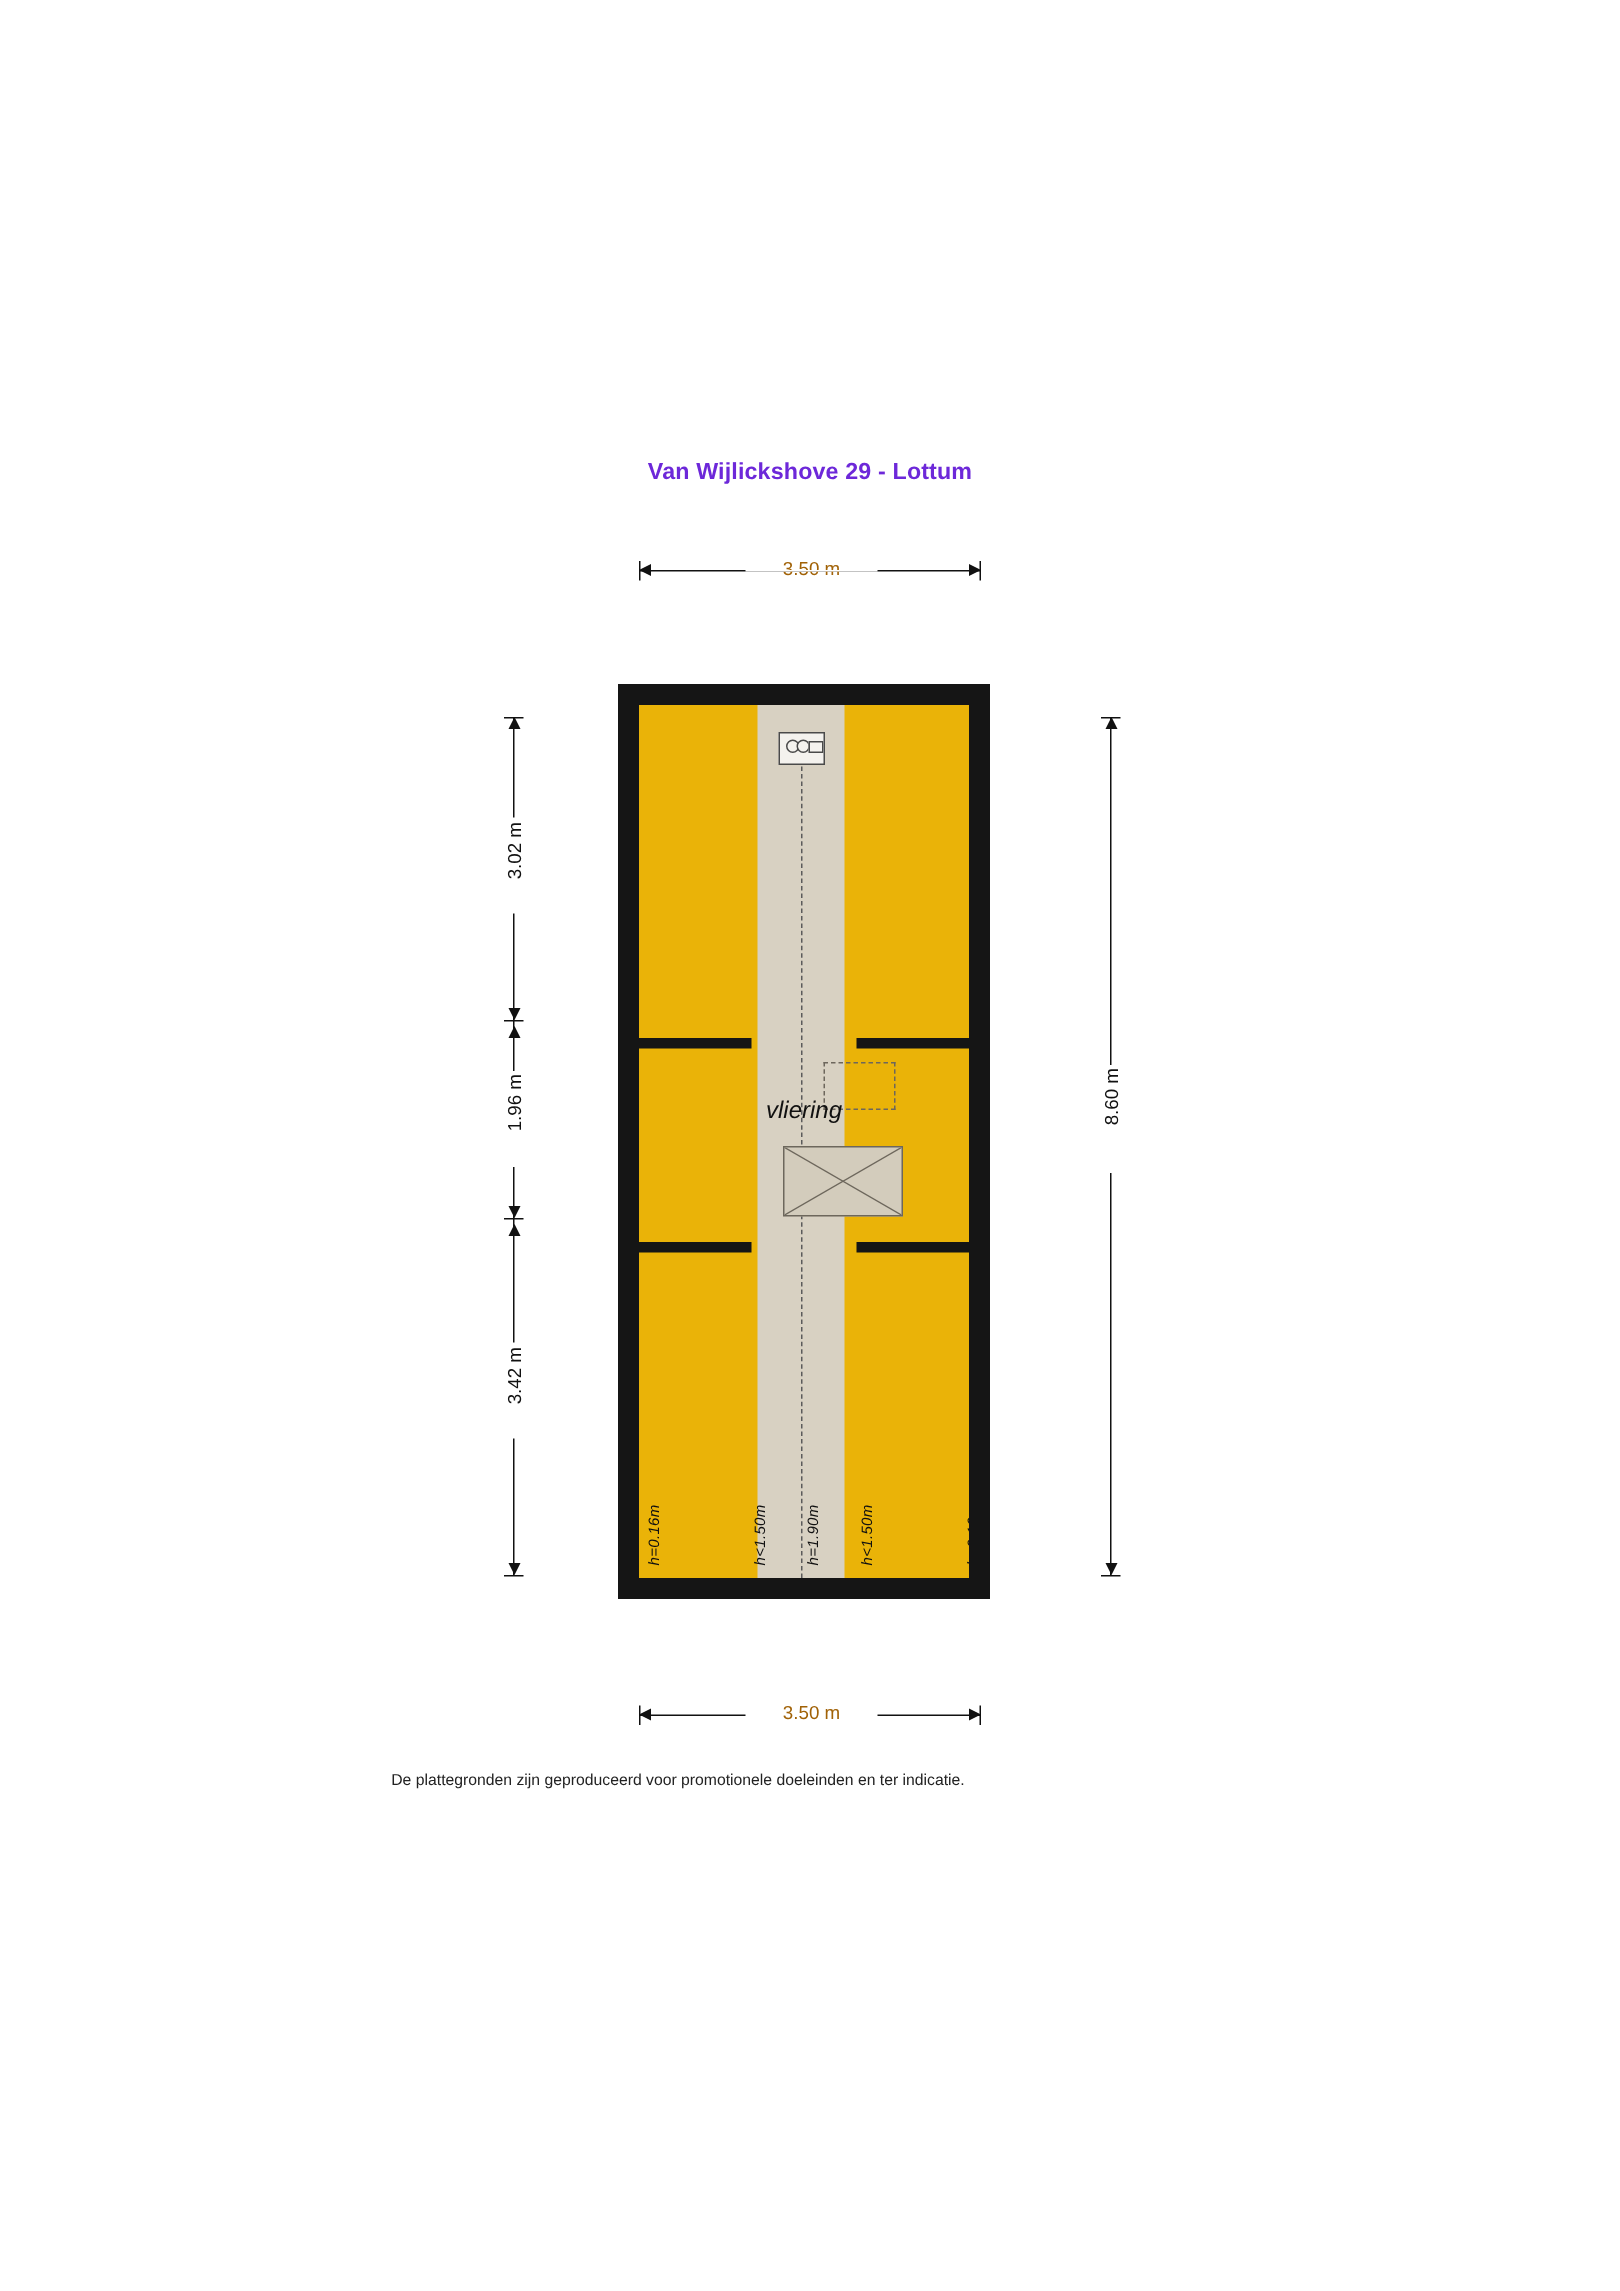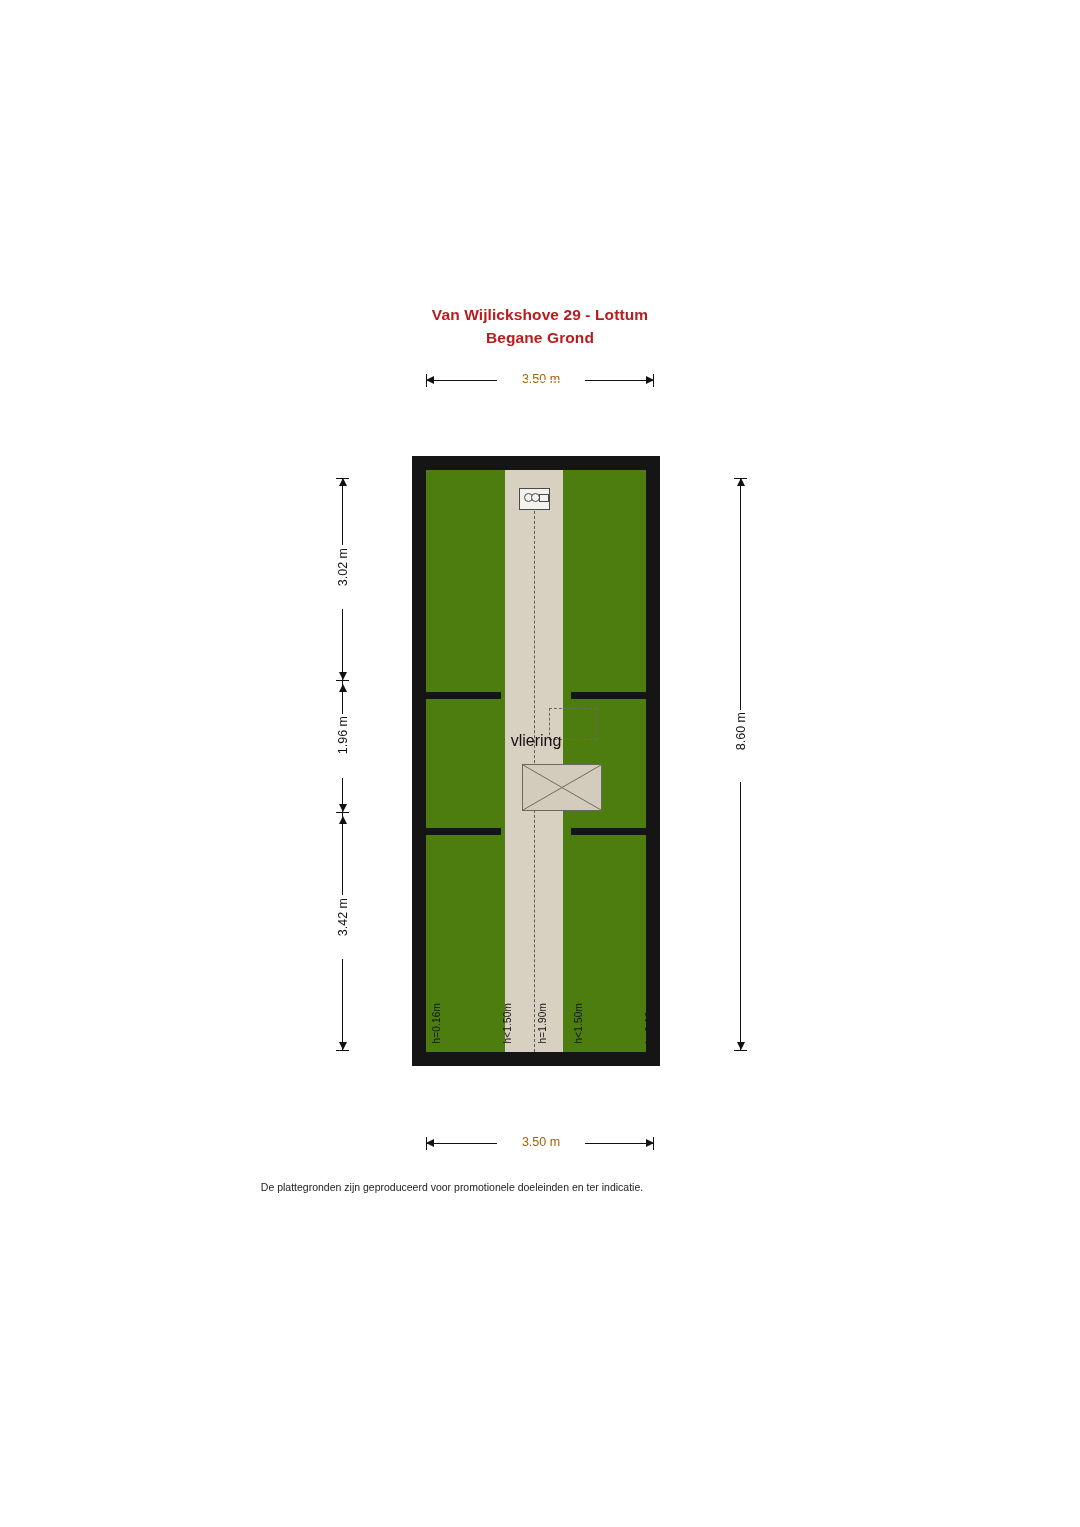--- a/index.html
+++ b/index.html
@@ -22,41 +22,42 @@
     top: 303px;
     left: 0;
     width: 1080px;
     text-align: center;
   }
   .title-line {
     font-size: 15.5px;
     font-weight: bold;
     letter-spacing: 0.1px;
     line-height: 23px;
-    color: #b91c1c;
+    color: #6d28d9;
   }
 
   
   .plan {
     position: absolute;
     left: 412px;
     top: 456px;
     width: 248px;
     height: 610px;
     background: #151515;
     box-sizing: border-box;
   }
   .plan-inner {
     position: absolute;
     left: 14px;
     top: 14px;
     right: 14px;
     bottom: 14px;
-    background: #4d7c0f;
+    background: #eab308;
     overflow: hidden;
+    font-style: italic;
   }
   
   .center-band {
     position: absolute;
     left: 79px;
     top: 0;
     width: 58px;
     height: 100%;
     background: #d8d1c2;
   }
@@ -222,21 +223,20 @@
     font-size: 10.5px;
     line-height: 15px;
     color: #222222;
   }
 </style>
 </head>
 <body>
 
 <div class="title-block">
   <div class="title-line">Van Wijlickshove 29 - Lottum</div>
-  <div class="title-line">Begane Grond</div>
 </div>
 
 <div>
   <div class="dim-h-line" style="left:426px; top:380px; width:228px;"></div>
   <div class="arrow left" style="left:426px; top:376px;"></div>
   <div class="arrow right" style="left:646px; top:376px;"></div>
   <div class="tick-v" style="left:426px; top:374px;"></div>
   <div class="tick-v" style="left:653px; top:374px;"></div>
   <div class="dim-label" style="left:497px; top:372px; width:88px; text-align:center;">3.50 m</div>
   <div style="position:absolute; left:497px; top:380px; width:88px; height:1px; background:#ffffff;"></div>

